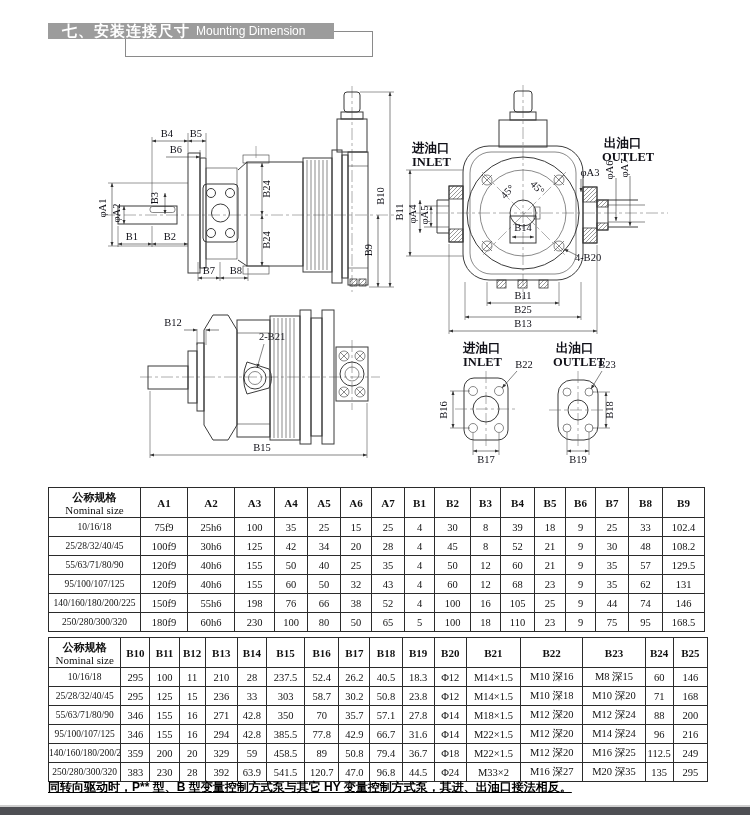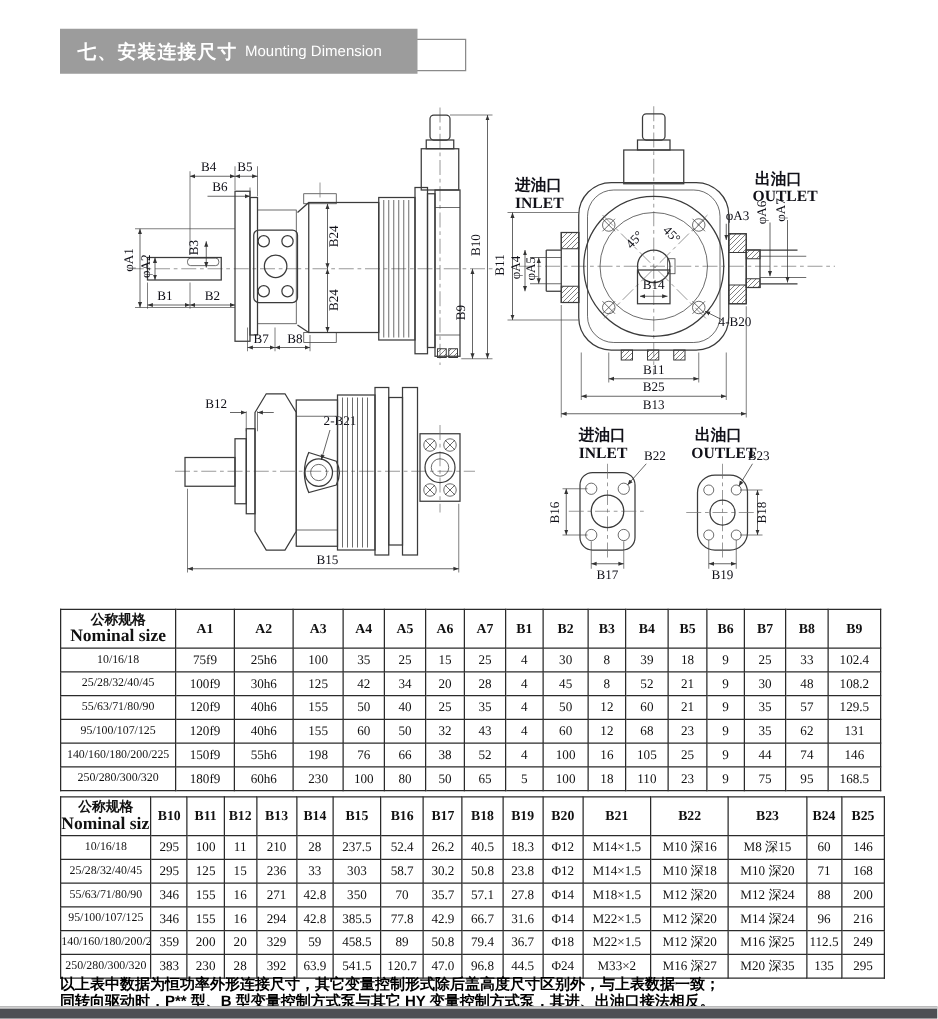--- a/index.html
+++ b/index.html
@@ -1,19 +1,19 @@
 <!DOCTYPE html>
 <html><head>
 <meta charset="utf-8">
 <style>
   html,body{margin:0;padding:0;background:#ffffff;}
   body{width:750px;height:815px;position:relative;font-family:"Liberation Serif","DejaVu Serif",serif;color:#111;}
   
   .banner-outline{position:absolute;left:125px;top:31px;width:246px;height:24px;border:1px solid #8a8a8a;background:#fff;}
-  .banner{position:absolute;left:48px;top:23px;width:286px;height:36px;background:#9c9c9c;color:#fff;
+  .banner{position:absolute;left:48px;top:23px;width:286px;height:16px;background:#9c9c9c;color:#fff;
           display:flex;align-items:center;padding-left:14px;box-sizing:border-box;
           font-family:"Liberation Sans","DejaVu Sans",sans-serif;}
   .banner .zh{font-weight:bold;font-size:15px;letter-spacing:1px;}
   .banner .en{font-size:12px;margin-left:6px;}
   
   svg.drawings{position:absolute;left:0;top:60px;}
   .ol{fill:none;stroke:#3b3b3b;stroke-width:1;}
   .th{fill:none;stroke:#3b3b3b;stroke-width:.6;}
   .cl{fill:none;stroke:#6a6a6a;stroke-width:.55;stroke-dasharray:12 3 3 3;}
   .ext{fill:none;stroke:#444;stroke-width:.55;}
@@ -23,21 +23,21 @@
   text.port{font:600 12.5px "Liberation Serif","DejaVu Serif",serif;fill:#101018;text-anchor:start;}
   
   table.dimtab{position:absolute;border-collapse:collapse;table-layout:fixed;background:#fff;}
   #tableA{left:48px;top:487px;width:656px;}
   #tableB{left:48px;top:637px;width:660px;}
   .dimtab th,.dimtab td{border:1px solid #2b2b2b;text-align:center;vertical-align:middle;padding:0;
       font:10.5px "Liberation Serif","DejaVu Serif",serif;overflow:hidden;white-space:nowrap;}
   .dimtab thead tr{height:30px;}
   .dimtab tbody tr{height:19px;}
   .dimtab th{font-weight:bold;font-size:11px;}
-  .dimtab th .en{font-weight:bold;font-size:14px;display:block;margin-top:-1px;}
+  .dimtab th .en{font-weight:normal;font-size:11px;display:block;margin-top:-1px;}
   .dimtab td.size-col{font-size:9.5px;}
   
   .notes{position:absolute;left:48px;top:781px;width:690px;
          font-family:"Liberation Sans","DejaVu Sans",sans-serif;font-weight:bold;font-size:12px;
          line-height:13.5px;color:#000;}
   .notes .u{text-decoration:underline;}
   .bottom-bar{position:absolute;left:0;top:805px;width:750px;height:8px;background:#4e4f54;border-top:2px solid #cfcfcf;}
 </style>
 </head>
 <body>
@@ -673,17 +673,16 @@
         <td>M33×2</td>
         <td>M16 深27</td>
         <td>M20 深35</td>
         <td>135</td>
         <td>295</td>
       </tr>
     </tbody>
 </table>
 
 <div class="notes">
-  <div>以上表中数据为恒功率外形连接尺寸，其它变量控制形式除后盖高度尺寸区别外，与上表数据一致；</div>
   <div class="u">同转向驱动时，P** 型、B 型变量控制方式泵与其它 HY 变量控制方式泵，其进、出油口接法相反。</div>
 </div>
 
 <div class="bottom-bar"></div>
 
 </body></html>

